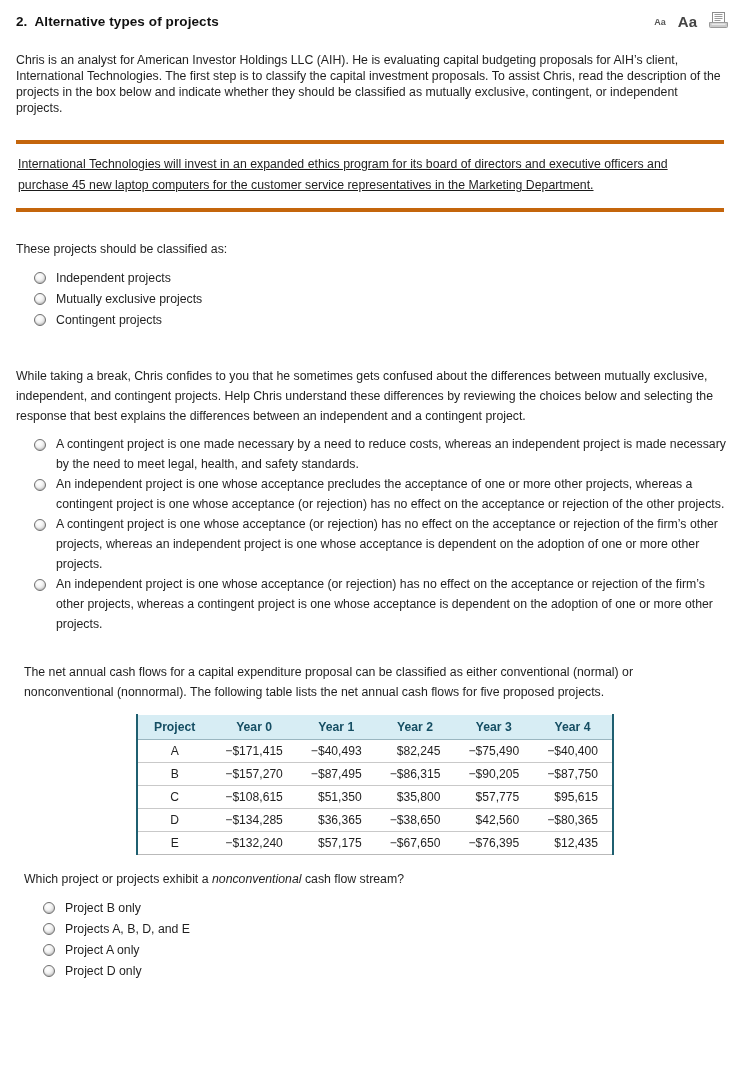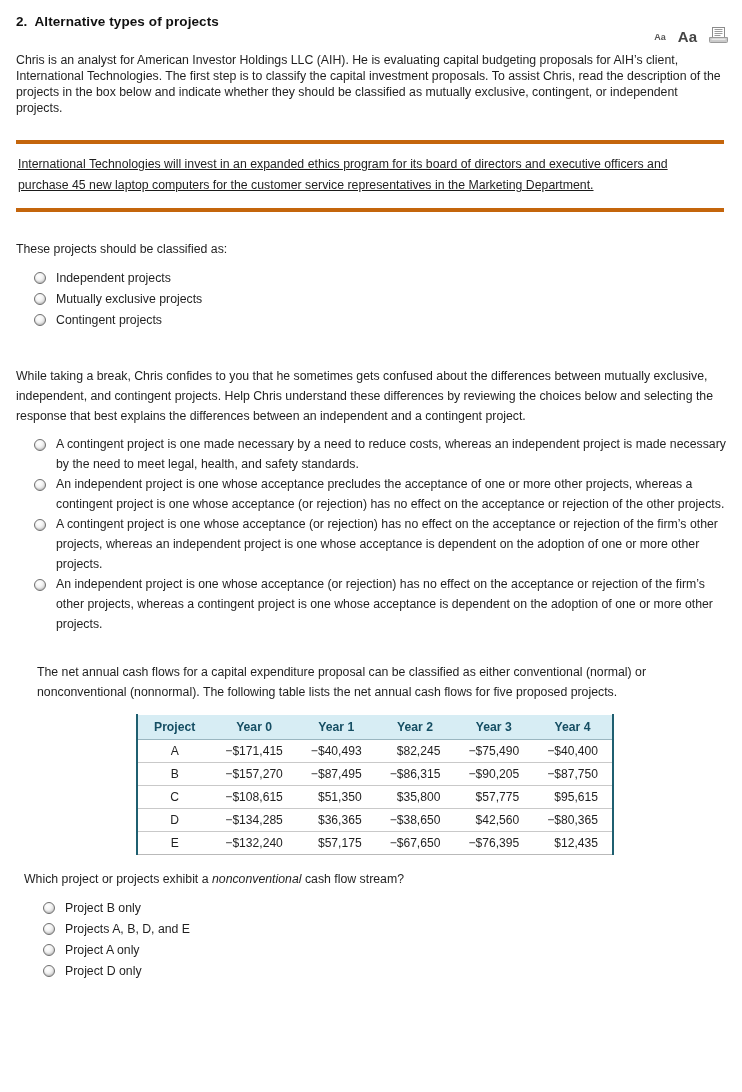--- a/index.html
+++ b/index.html
@@ -34,21 +34,21 @@
     font-size: 13.5px;
     font-weight: bold;
     color: #111111;
     letter-spacing: 0.1px;
     display: inline-block;
   }
   .title .num { margin-right: 7px; }
   .header-tools {
     position: absolute;
     right: 14px;
-    top: 27px;
+    top: 12px;
     display: flex;
     align-items: flex-end;
     gap: 12px;
   }
   .aa-small {
     font-size: 9px;
     font-weight: bold;
     color: #565656;
     line-height: 1;
     cursor: pointer;
@@ -251,21 +251,21 @@
     <div class="radio-row tall">
       <span class="radio"></span>
       <span class="radio-label">A contingent project is one whose acceptance (or rejection) has no effect on the acceptance or rejection of the firm’s other projects, whereas an independent project is one whose acceptance is dependent on the adoption of one or more other projects.</span>
     </div>
     <div class="radio-row tall">
       <span class="radio"></span>
       <span class="radio-label">An independent project is one whose acceptance (or rejection) has no effect on the acceptance or rejection of the firm’s other projects, whereas a contingent project is one whose acceptance is dependent on the adoption of one or more other projects.</span>
     </div>
   </div>
 
-  <div class="prompt prompt-3" style="padding-left:24px;padding-right:30px;margin-left:13px;">The net annual cash flows for a capital expenditure proposal can be classified as either conventional (normal) or nonconventional (nonnormal). The following table lists the net annual cash flows for five proposed projects.</div>
+  <div class="prompt prompt-3" style="padding-left:24px;padding-right:30px;">The net annual cash flows for a capital expenditure proposal can be classified as either conventional (normal) or nonconventional (nonnormal). The following table lists the net annual cash flows for five proposed projects.</div>
 
   <div class="table-wrap">
     <table class="cf">
       <thead>
         <tr>
           <th>Project</th>
           <th>Year 0</th>
           <th>Year 1</th>
           <th>Year 2</th>
           <th>Year 3</th>

